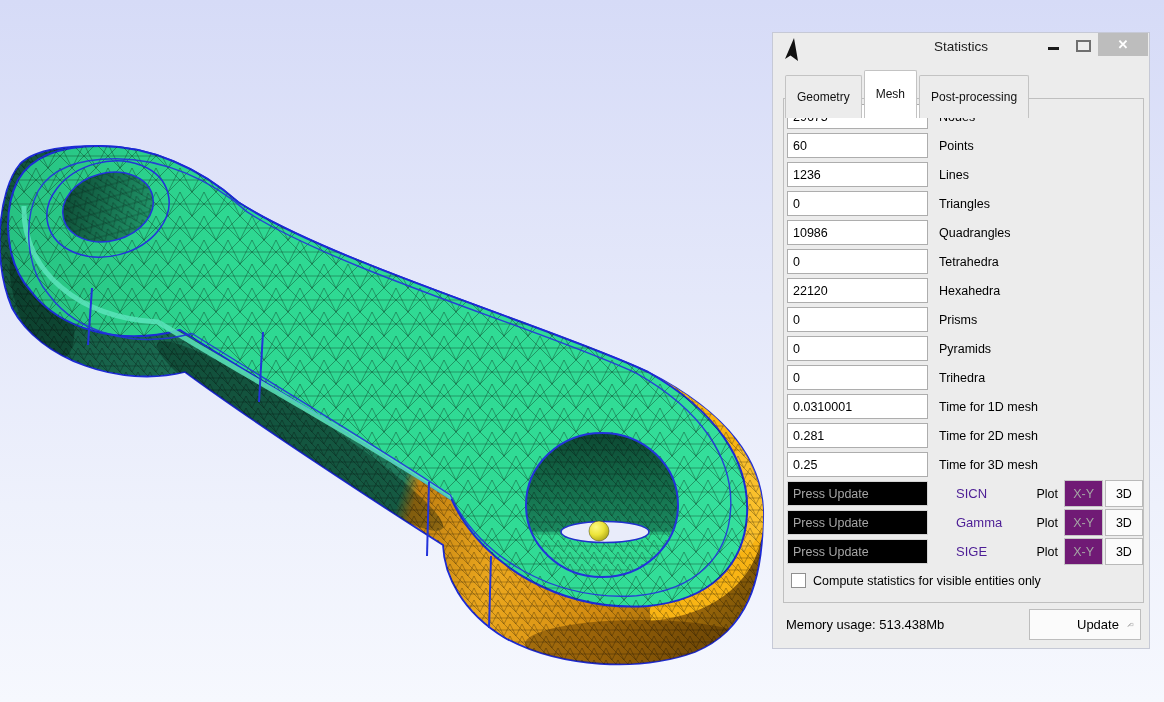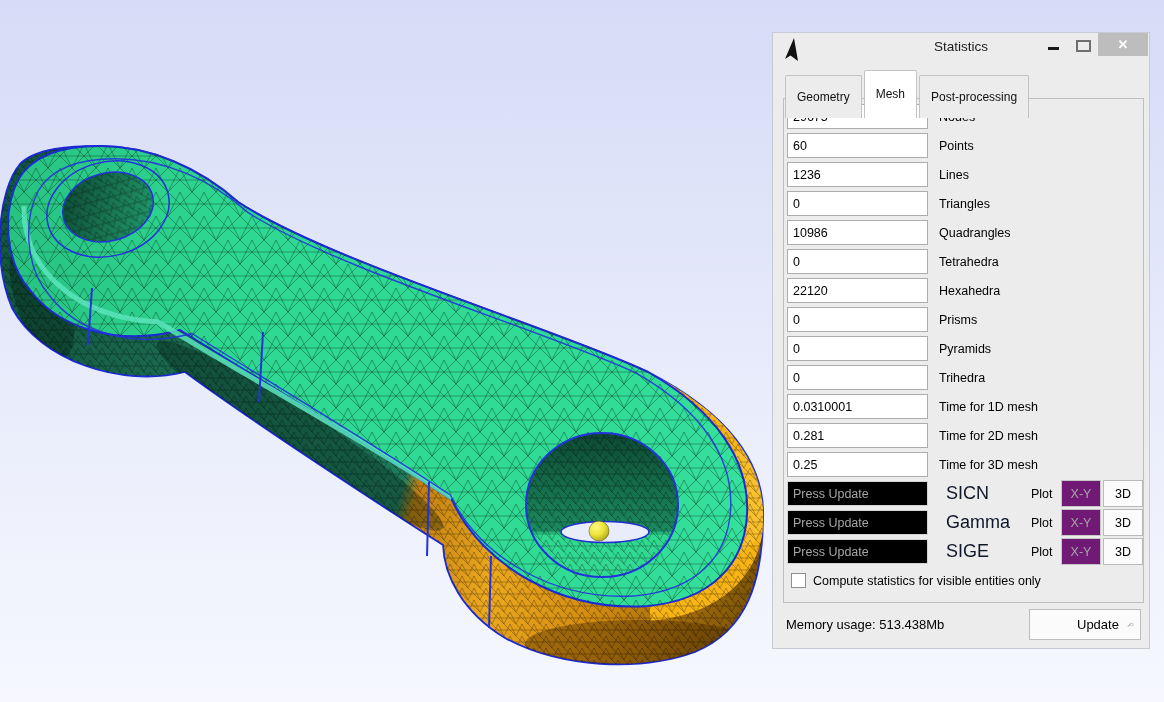--- a/index.html
+++ b/index.html
@@ -27,21 +27,21 @@
   .tab.active{height:31px;line-height:30px;background:#ffffff;z-index:4;}
   
   .groupbox{position:absolute;left:10px;top:65px;width:361px;height:505px;
     border:1px solid #bfbfbf;box-sizing:border-box;padding:3px 0 0 3px;z-index:1;}
   .frow{display:flex;align-items:center;height:29px;}
   .fld{box-sizing:border-box;width:141px;height:25px;border:1px solid #adadad;
     background:#fff;font-family:"Liberation Sans",sans-serif;font-size:12.5px;
     padding:0 5px;color:#000;}
   .fld:disabled{background:#000000;border-color:#d4d4d4;color:#a5a5a5;}
   .flabel{margin-left:11px;font-size:12.5px;color:#000;}
-  .qname{margin-left:18px;width:68px;font-size:18px;color:#0f172a;}
+  .qname{margin-left:28px;width:68px;font-size:13px;color:#4c1d95;}
   .plot{margin-left:17px;width:30px;font-size:12.5px;color:#000;}
   .sbtn{box-sizing:border-box;height:27px;font-family:"Liberation Sans",sans-serif;
     font-size:12.5px;border:1px solid #c6c6c6;background:#701a75;margin-left:0;}
   .sbtn.xy{width:40px;color:#a5a5a5;}
   .sbtn.d3{width:40px;margin-left:2px;color:#000;background:#fbfbfb;border-color:#b9b9b9;}
   .chkrow{display:flex;align-items:center;margin-top:7px;margin-left:4px;font-size:12.5px;color:#000;}
   .chk{display:inline-block;width:13px;height:13px;background:#fff;border:1px solid #8f8f8f;
     margin-right:7px;flex:0 0 auto;}
   
   .footer{position:absolute;left:13px;right:8px;bottom:7px;height:33px;

